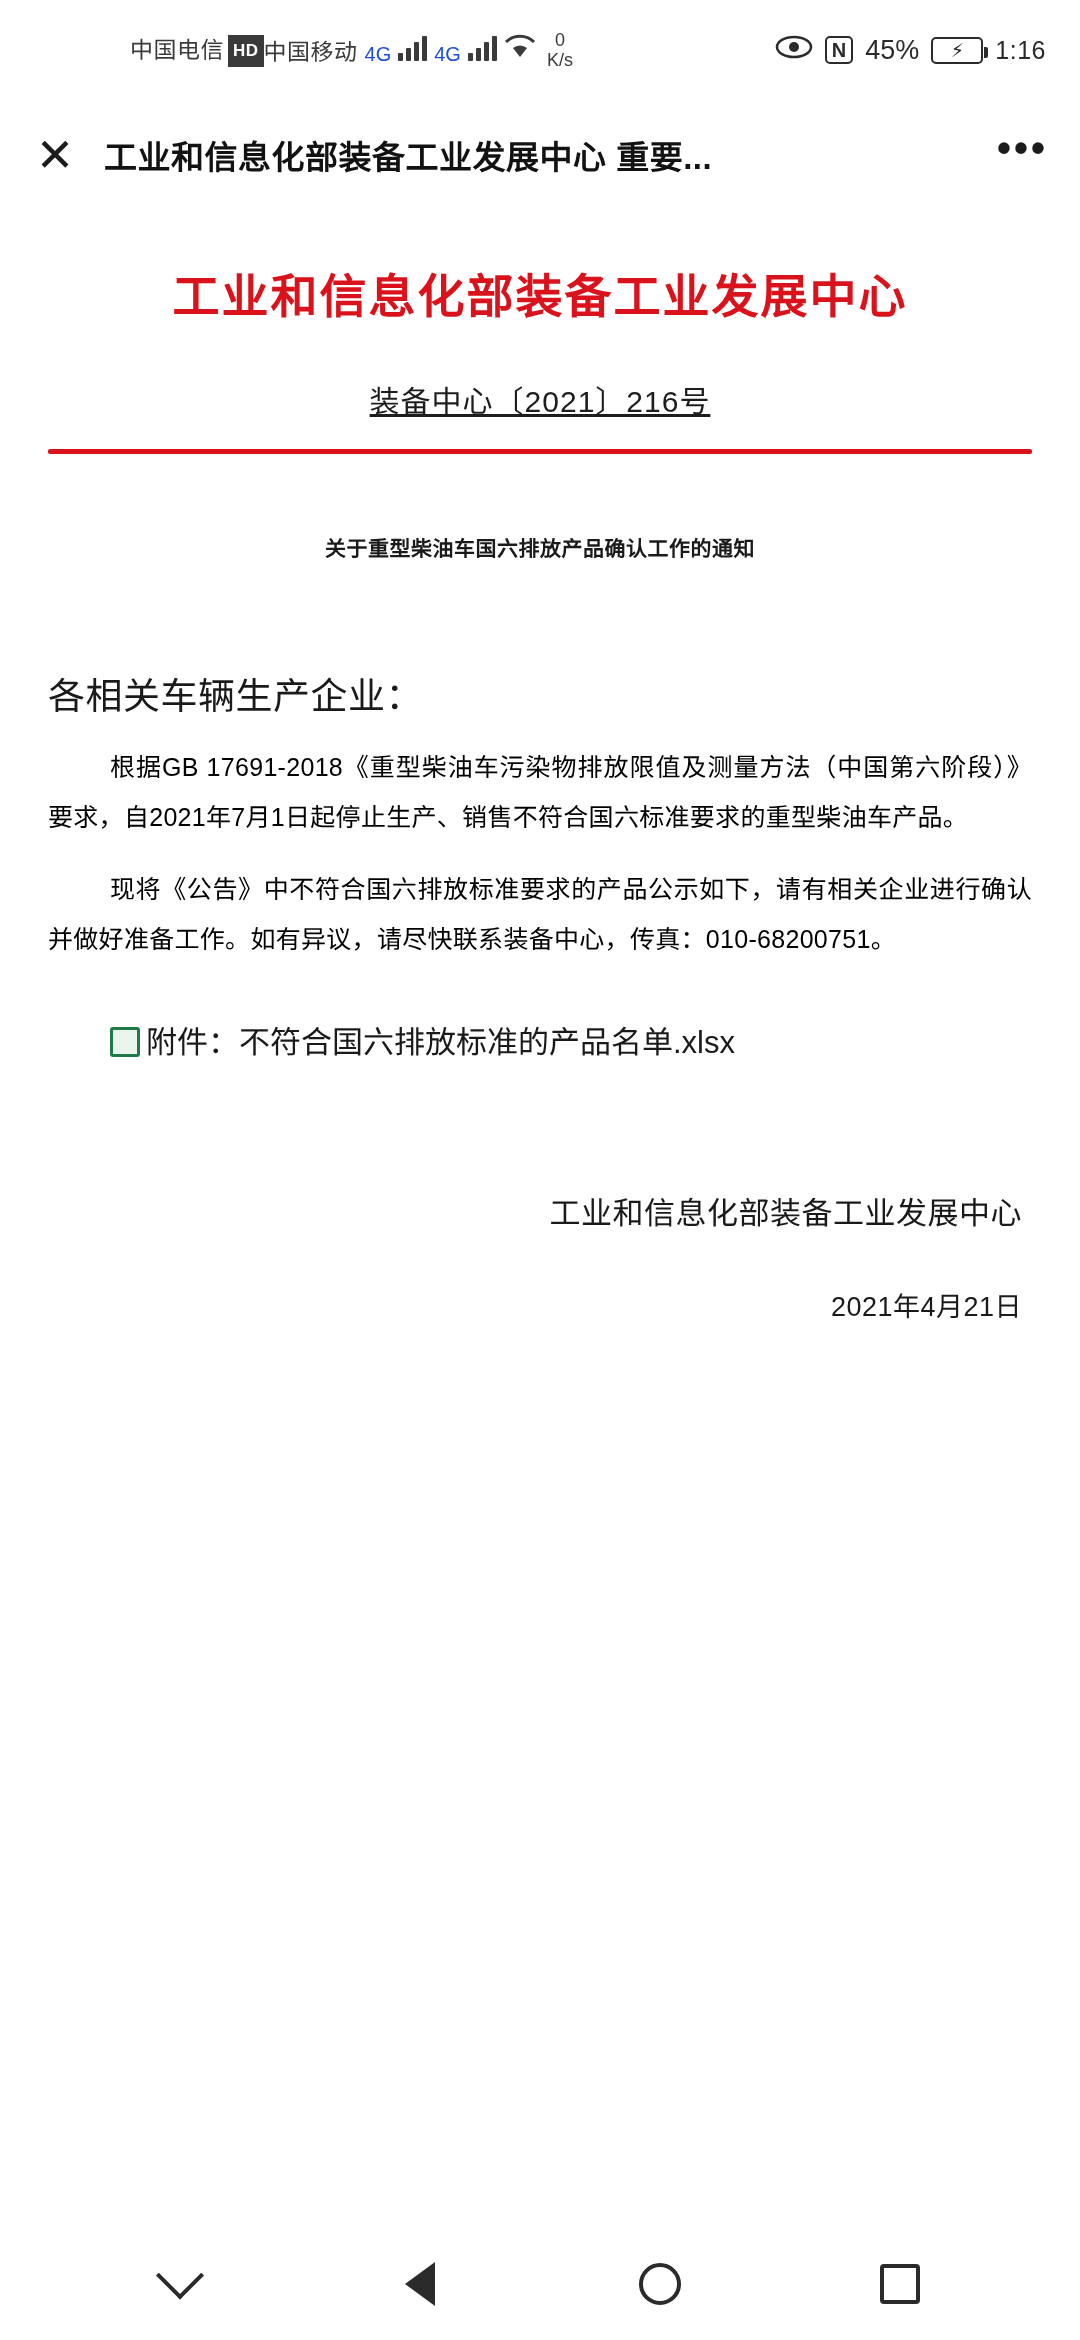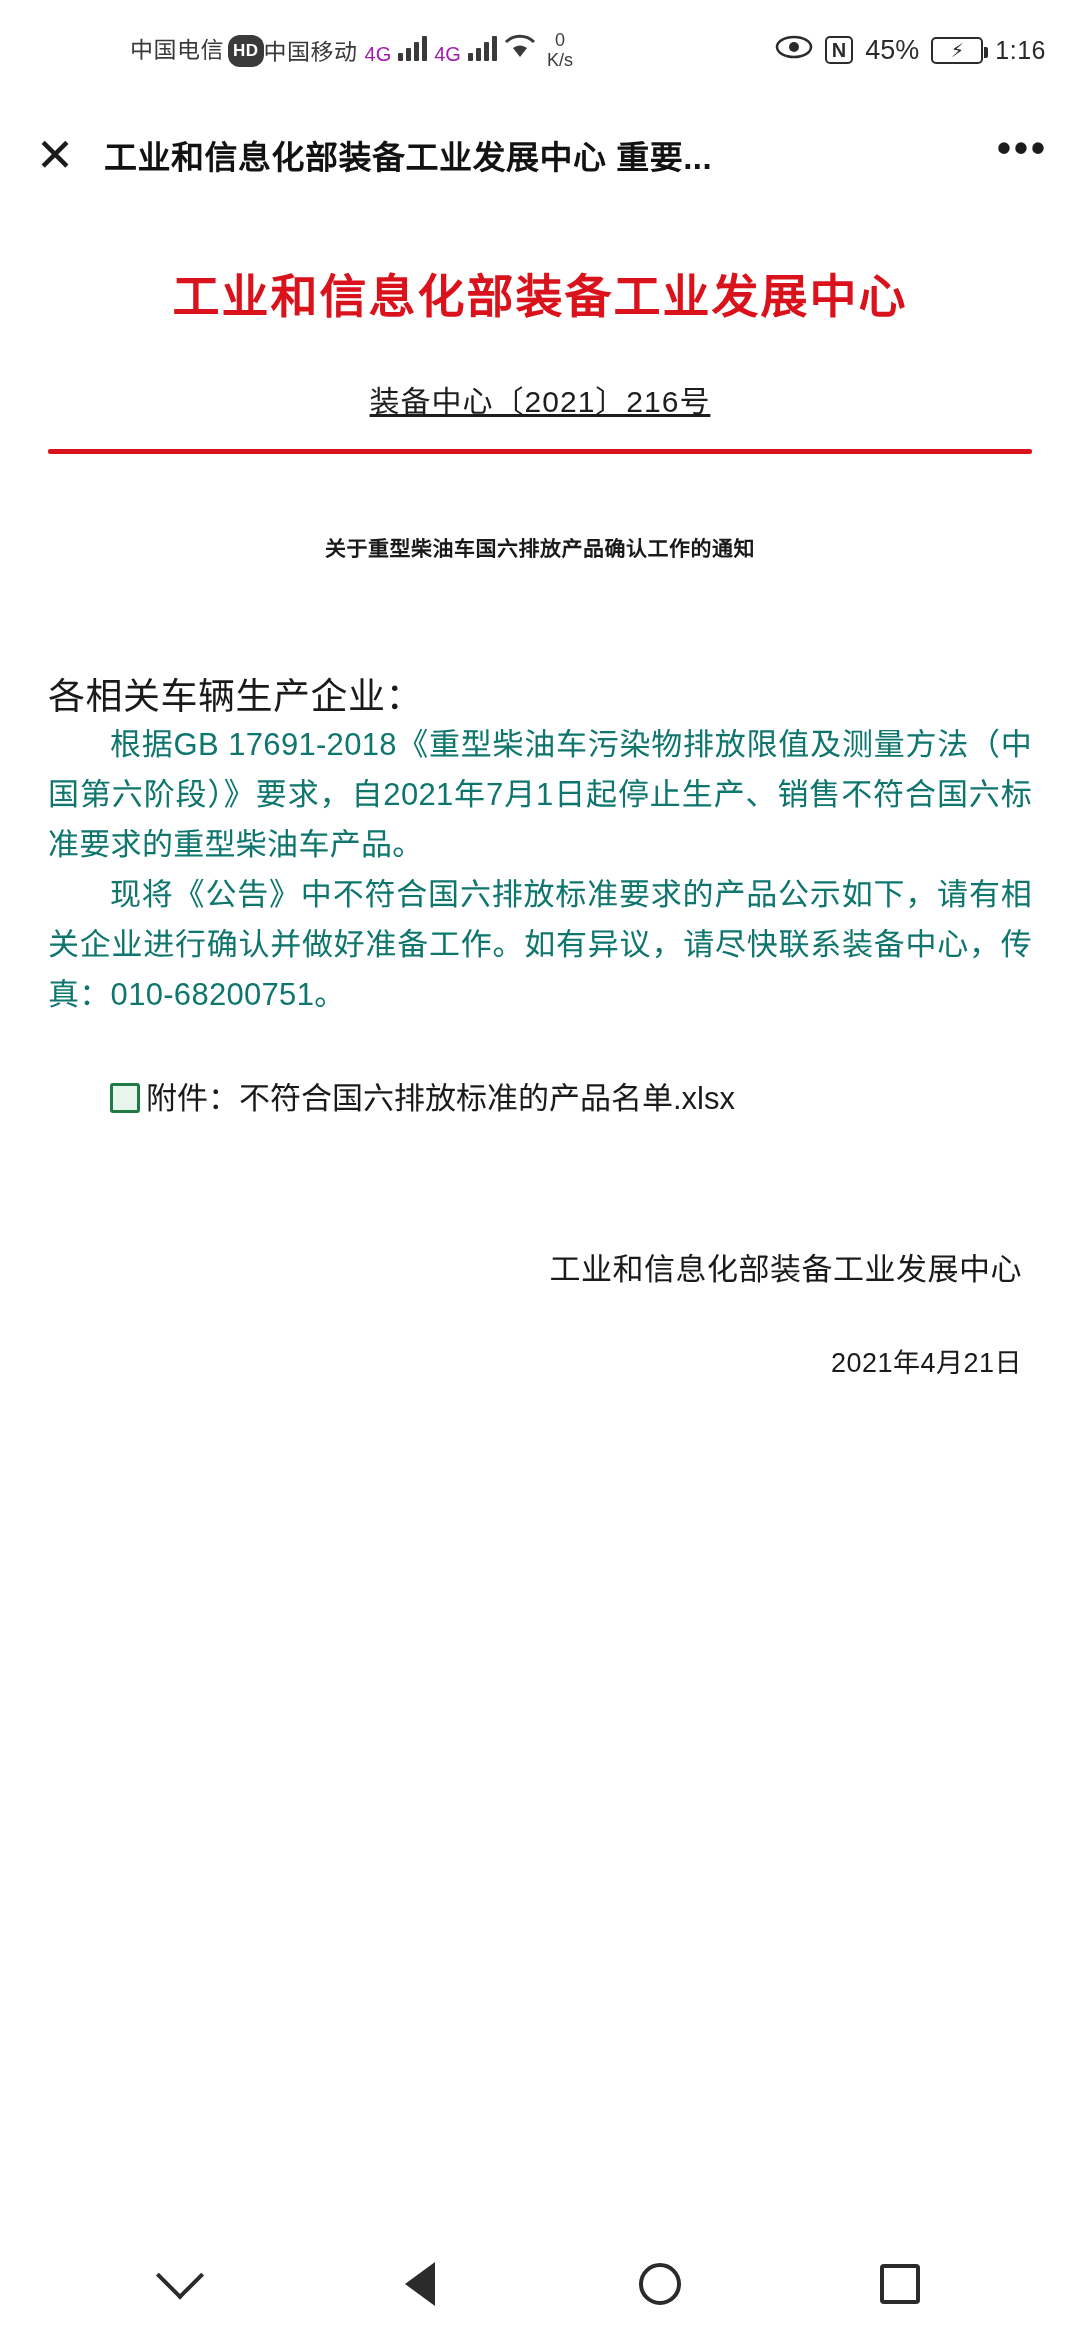--- a/index.html
+++ b/index.html
@@ -35,28 +35,28 @@
     line-height: 30px;
     color: #3a3a3a;
     letter-spacing: 0.5px;
     align-items: flex-end;
   }
   .hd-badge {
     background: #3a3a3a;
     color: #fff;
     font-size: 17px;
     font-weight: bold;
-    border-radius: 12px;
+    border-radius: 0;
     padding: 1px 5px;
     margin-left: 4px;
     align-self: flex-start;
     margin-top: 2px;
   }
   .carrier-line1 { display: flex; align-items: center; }
-  .net-label { font-size: 20px; color: #a21caf; align-self: flex-end; margin-bottom: 4px; }
+  .net-label { font-size: 20px; color: #1d4ed8; align-self: flex-end; margin-bottom: 4px; }
   .bars {
     display: flex;
     align-items: flex-end;
     gap: 3px;
     height: 26px;
     margin-bottom: 4px;
   }
   .bars i { display: block; width: 5px; background: #3a3a3a; border-radius: 1px; }
   .bars i:nth-child(1) { height: 8px; }
   .bars i:nth-child(2) { height: 13px; }
@@ -165,23 +165,24 @@
     color: #1a1a1a;
     letter-spacing: .5px;
   }
   .doc-salutation {
     margin-top: 104px;
     font-size: 37px;
     color: #1a1a1a;
     letter-spacing: .5px;
   }
   .doc-para {
-    font-size: 31px;
+    margin-top: 22px;
+    font-size: 25px;
     line-height: 50px;
-    color: #0f766e;
+    color: #000000;
     text-indent: 62px;
     text-align: justify;
     letter-spacing: .3px;
   }
   .attachment {
     margin-top: 54px;
     font-size: 31px;
     line-height: 50px;
     color: #1a1a1a;
     text-indent: 62px;

